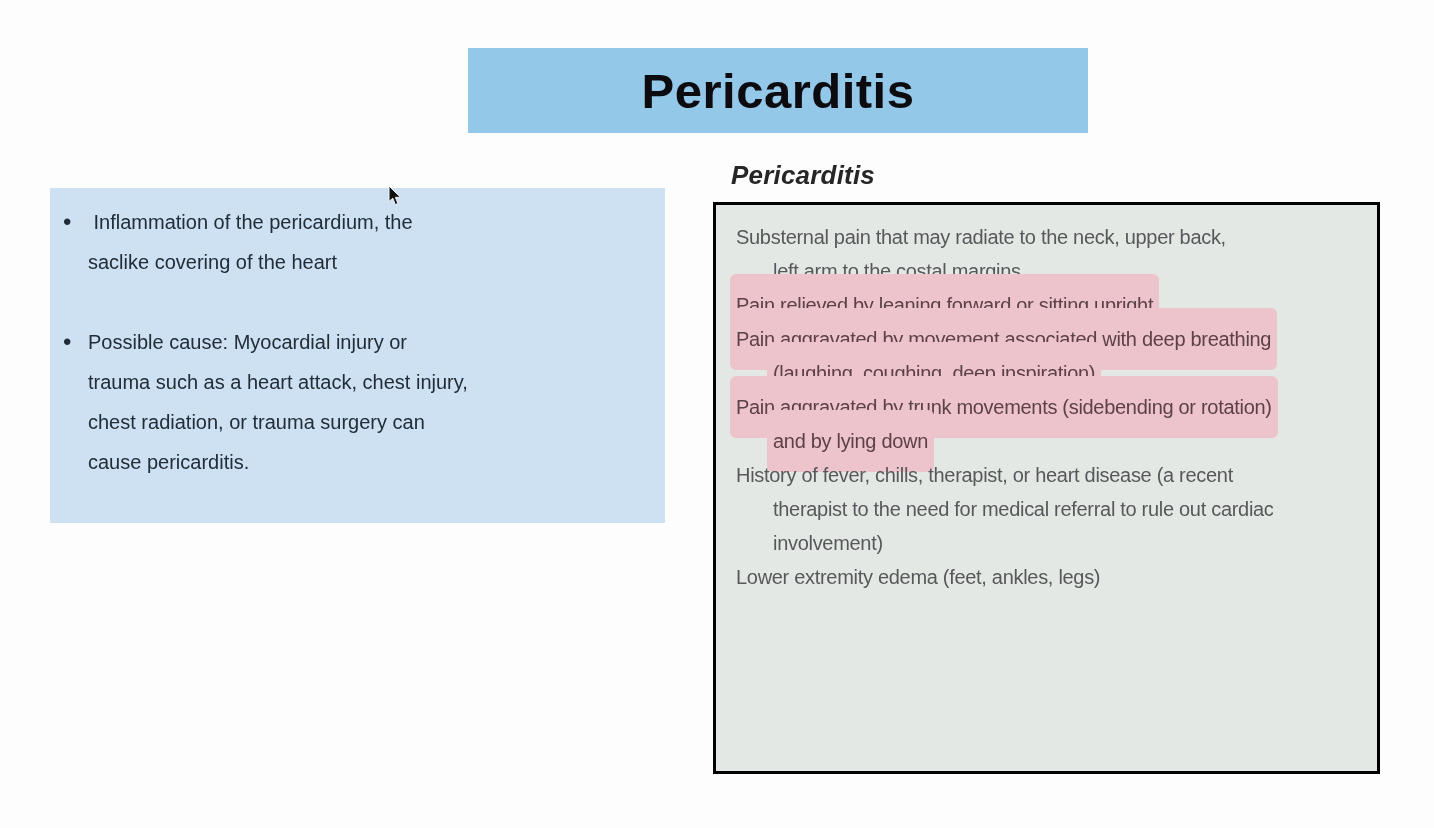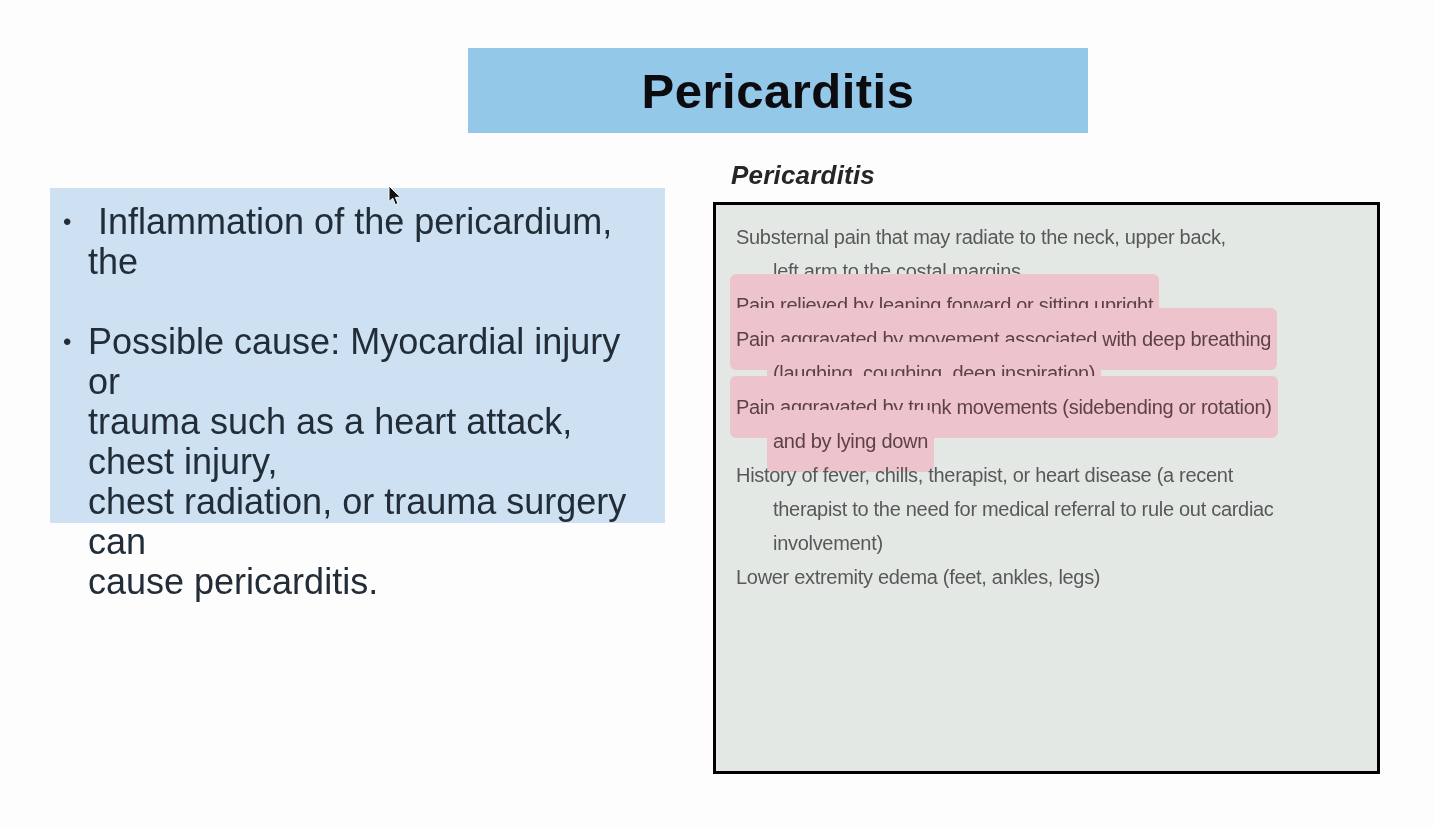--- a/index.html
+++ b/index.html
@@ -34,21 +34,21 @@
   .bullet{
     display:flex;
     margin-bottom:40px;
   }
   .bullet .dot{
     width:25px;flex:0 0 25px;
     font-size:24px;line-height:40px;color:#222d38;
   }
   .bullet .bullet-text{flex:1;}
   .bullet-line{
-    font-size:36px;line-height:40px;white-space:pre-wrap;
+    font-size:20px;line-height:40px;white-space:pre-wrap;
   }
 
   
   .right-heading{
     position:absolute;left:731px;top:160px;
     font-size:26px;font-weight:bold;font-style:italic;color:#262626;
     letter-spacing:0.2px;
   }
   .right-box{
     position:absolute;left:713px;top:202px;width:667px;height:572px;
@@ -85,20 +85,21 @@
   <div class="title-banner">
     <h1>Pericarditis</h1>
   </div>
 
   <div class="left-box">
     <div id="left-bullets">
         <div class="bullet">
           <div class="dot">•</div>
           <div class="bullet-text">
             <div class="bullet-line"> Inflammation of the pericardium, the</div>
+            <div class="bullet-line">saclike covering of the heart</div>
           </div>
         </div>
         <div class="bullet">
           <div class="dot">•</div>
           <div class="bullet-text">
             <div class="bullet-line">Possible cause: Myocardial injury or</div>
             <div class="bullet-line">trauma such as a heart attack, chest injury,</div>
             <div class="bullet-line">chest radiation, or trauma surgery can</div>
             <div class="bullet-line">cause pericarditis.</div>
           </div>

